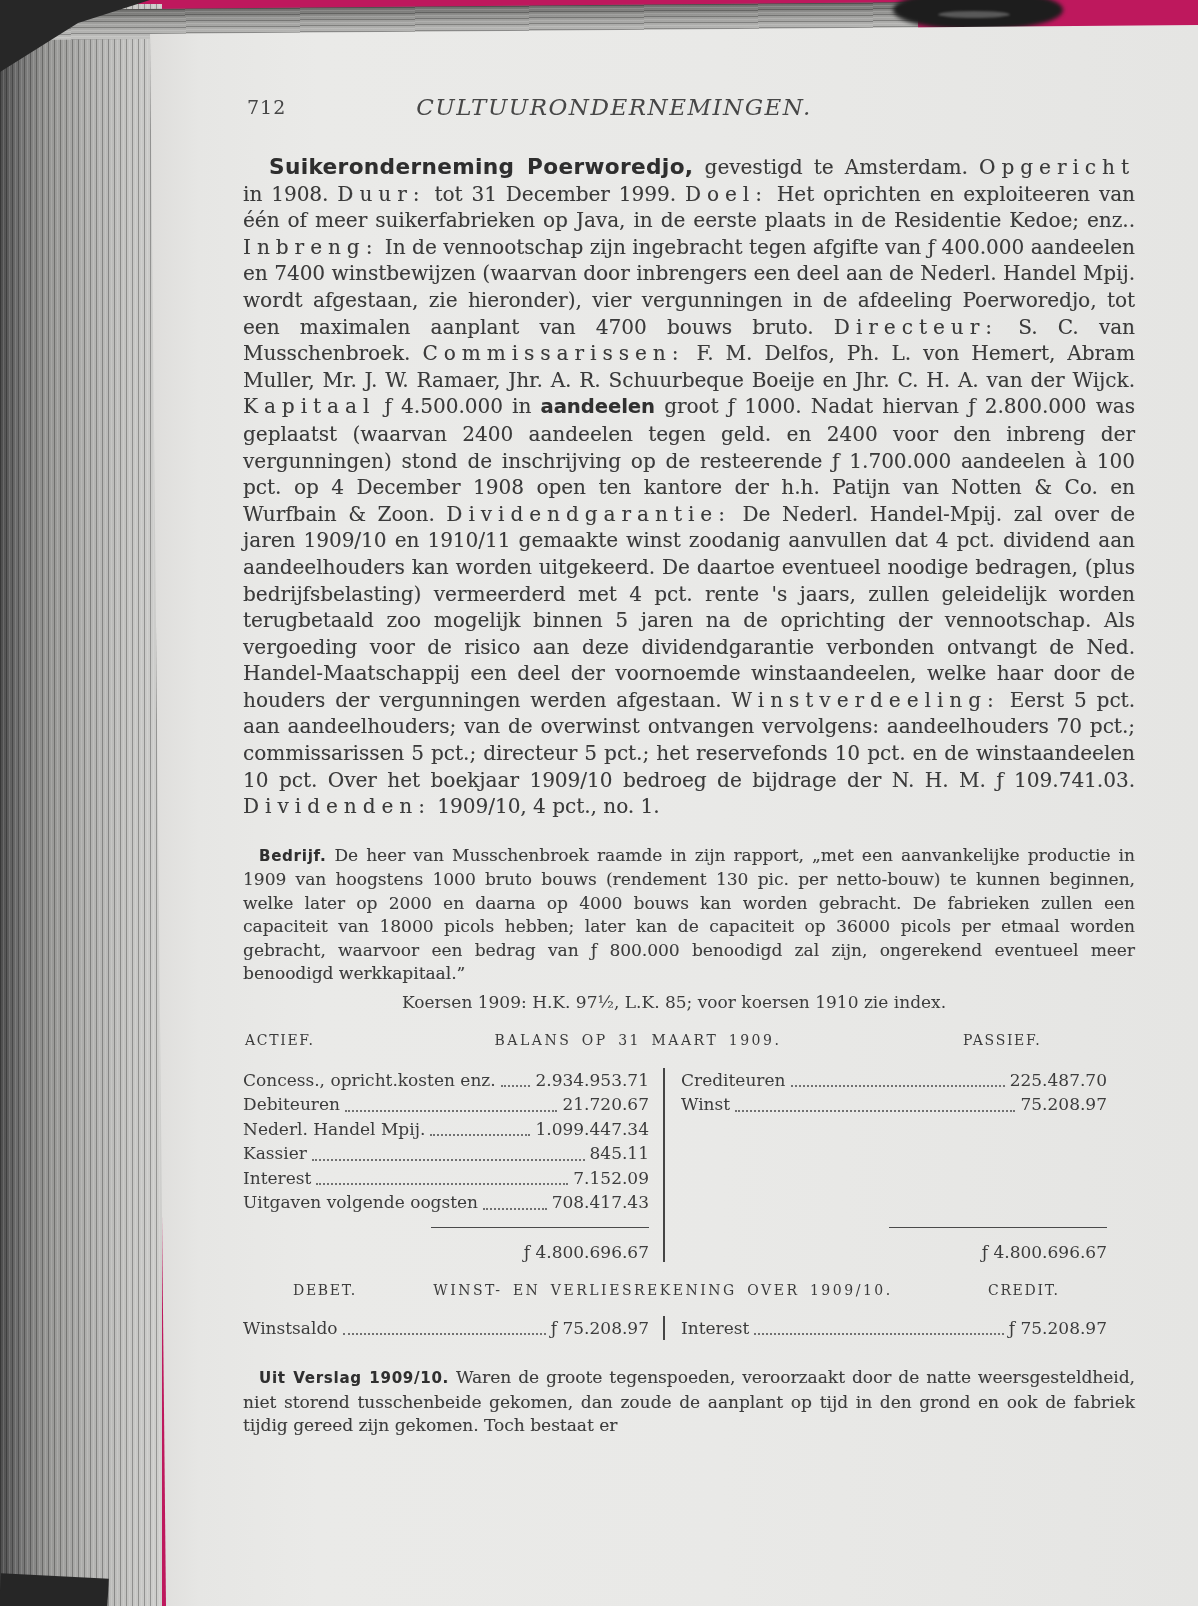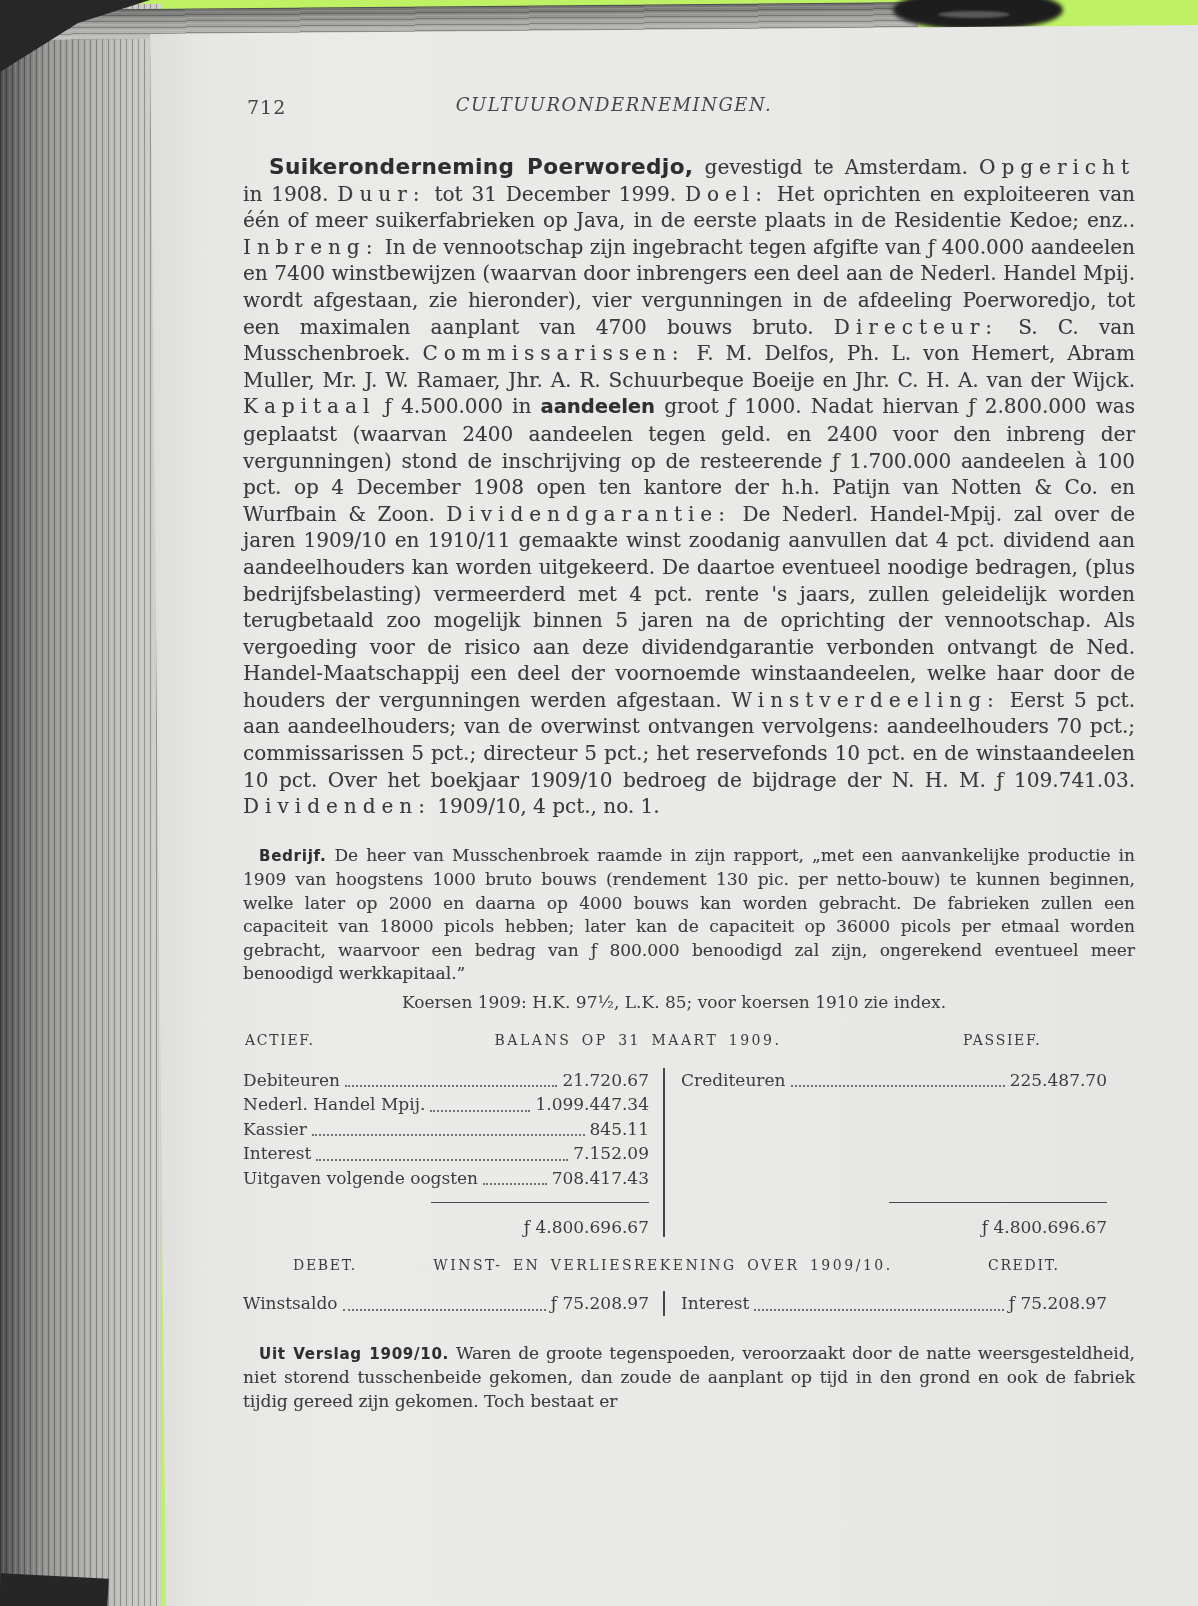--- a/index.html
+++ b/index.html
@@ -1,18 +1,18 @@
 <!DOCTYPE html>
 <html><head>
 <meta charset="utf-8">
 <style>
   html,body{margin:0;padding:0;background:#101010;}
   #screen{
     position:relative; width:1198px; height:1606px; overflow:hidden;
-    background:#bef264;
+    background:#be185d;
     font-family:"DejaVu Serif", serif;
   }
   
   .edge-left{
     position:absolute; left:0; top:4px; width:162px; height:1602px;
     background:
       repeating-linear-gradient(90deg, rgba(0,0,0,.28) 0 1px, rgba(0,0,0,0) 1px 3px, rgba(255,255,255,.13) 3px 4px, rgba(0,0,0,0) 4px 6px),
       linear-gradient(90deg,#4c4c4c 0,#6f6f6f 18px,#959593 45px,#b2b2b0 90px,#c5c5c3 130px,#cfcfcd 162px);
   }
   .edge-top{
@@ -54,21 +54,21 @@
     position:absolute; left:105px; top:74px; width:892px;
   }
   
   .pagehead{ position:relative; height:30px; }
   .pagenum{
     position:absolute; left:4px; top:2px;
     font-size:19px; color:#454545; letter-spacing:1px;
   }
   .runhead{
     position:absolute; left:0; top:0; width:742px; text-align:center;
-    font-style:italic; font-size:18px; letter-spacing:1.5px; color:#474747;
+    font-style:italic; font-size:23px; letter-spacing:1.5px; color:#474747;
   }
   
   .main-par{
     margin:30px 0 0 0; text-align:justify; text-indent:26px;
     font-size:20px; line-height:26.6px; color:#3a3a3a;
     text-shadow:0.3px 0.3px 0.5px rgba(70,70,70,.35);
   }
   .seg-n{}
   .seg-title{ font-family:"DejaVu Sans",sans-serif; font-weight:700; font-size:21.5px; letter-spacing:.02em; color:#2e2e2e; }
   .seg-b{ font-family:"DejaVu Sans",sans-serif; font-weight:700; font-size:19.5px; color:#303030; }
@@ -134,20 +134,25 @@
 
       <div class="bal-head">
         <span class="bh-left">ACTIEF.</span>
         <span class="bh-mid">BALANS OP 31 MAART 1909.</span>
         <span class="bh-right">PASSIEF.</span>
       </div>
 
       <div class="bal-cols">
         <div class="bal-col bal-col-left">
           <div class="bal-row">
+              <span class="bl">Concess., opricht.kosten enz.</span>
+              <span class="leader"></span>
+              <span class="ba">2.934.953.71</span>
+            </div>
+          <div class="bal-row">
               <span class="bl">Debiteuren</span>
               <span class="leader"></span>
               <span class="ba">21.720.67</span>
             </div>
           <div class="bal-row">
               <span class="bl">Nederl. Handel Mpij.</span>
               <span class="leader"></span>
               <span class="ba">1.099.447.34</span>
             </div>
           <div class="bal-row">
@@ -167,20 +172,25 @@
             </div>
           <div class="bal-total">
               <span class="total-amt">ƒ 4.800.696.67</span>
             </div>
         </div>
         <div class="bal-col bal-col-right">
           <div class="bal-row">
               <span class="bl">Crediteuren</span>
               <span class="leader"></span>
               <span class="ba">225.487.70</span>
+            </div>
+          <div class="bal-row">
+              <span class="bl">Winst</span>
+              <span class="leader"></span>
+              <span class="ba">75.208.97</span>
             </div>
           <div class="bal-total">
               <span class="total-amt">ƒ 4.800.696.67</span>
             </div>
         </div>
       </div>
 
       <div class="bal-head pl-head">
         <span class="bh-left">DEBET.</span>
         <span class="bh-mid">WINST- EN VERLIESREKENING OVER 1909/10.</span>

